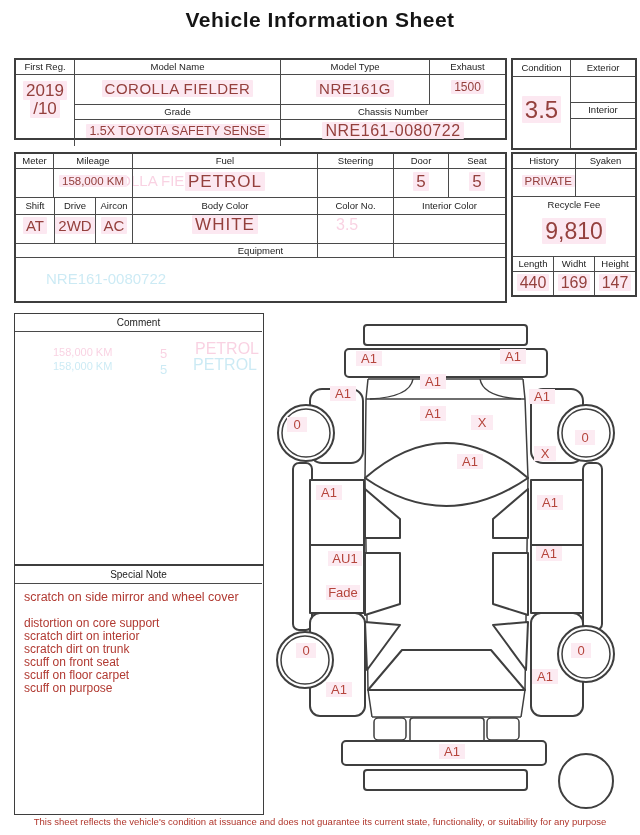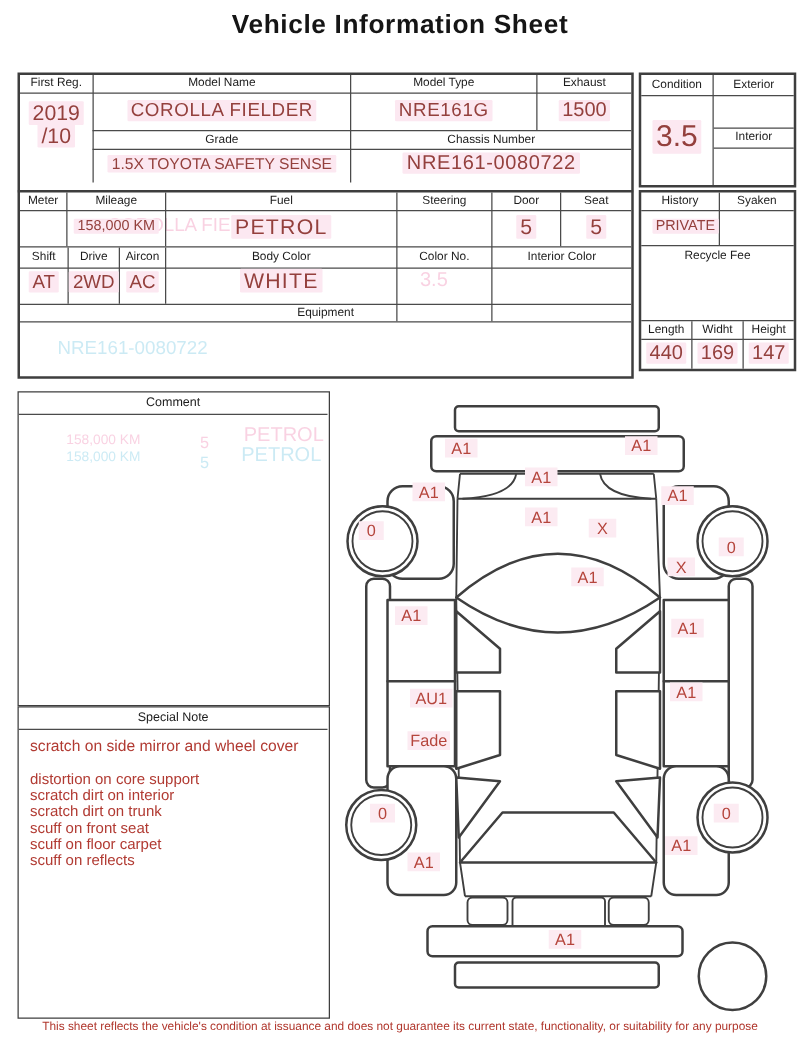--- a/index.html
+++ b/index.html
@@ -29,38 +29,38 @@
               text-anchor:middle;}
   svg .lblbg{fill:#fcebf2;}
 </style>
 </head>
 <body>
 
 <div id="sheet">
 
   <div class="abs title">Vehicle Information Sheet</div>
 
-  <div class="blk" style="left:14px;top:58px;width:493px;height:96px;">
+  <div class="blk" style="left:14px;top:58px;width:493px;height:82px;">
     <div class="ln" style="left:0;top:14px;width:489px;height:1px;"></div>
     <div class="ln" style="left:58px;top:0;width:1px;height:86px;"></div>
     <div class="ln" style="left:264px;top:0;width:1px;height:86px;"></div>
     <div class="ln" style="left:413px;top:0;width:1px;height:44px;"></div>
     <div class="ln" style="left:58px;top:44px;width:431px;height:1px;"></div>
     <div class="ln" style="left:58px;top:59px;width:431px;height:1px;"></div>
     <div class="lbl" style="left:0;top:0;width:58px;">First Reg.</div>
     <div class="lbl" style="left:59px;top:0;width:205px;">Model Name</div>
     <div class="lbl" style="left:265px;top:0;width:148px;">Model Type</div>
     <div class="lbl" style="left:414px;top:0;width:75px;">Exhaust</div>
     <div class="val" style="left:0;top:22px;width:58px;font-size:17px;line-height:18px;">
       <span class="hl">2019</span><br>
       <span class="hl">/10</span>
     </div>
     <div class="val" style="left:59px;top:20px;width:205px;font-size:15px;letter-spacing:.5px;"><span class="hl">COROLLA FIELDER</span></div>
     <div class="val" style="left:265px;top:20px;width:148px;font-size:15px;letter-spacing:.5px;"><span class="hl">NRE161G</span></div>
-    <div class="val" style="left:414px;top:20px;width:75px;font-size:16px;"><span class="hl">1500</span></div>
+    <div class="val" style="left:414px;top:20px;width:75px;font-size:12px;"><span class="hl">1500</span></div>
     <div class="lbl" style="left:59px;top:45px;width:205px;">Grade</div>
     <div class="lbl" style="left:265px;top:45px;width:224px;">Chassis Number</div>
     <div class="val" style="left:59px;top:64px;width:205px;font-size:12.5px;"><span class="hl">1.5X TOYOTA SAFETY SENSE</span></div>
     <div class="val" style="left:265px;top:62px;width:224px;font-size:16px;letter-spacing:.5px;"><span class="hl">NRE161-0080722</span></div>
   </div>
 
   <div class="blk" style="left:511px;top:58px;width:126px;height:92px;">
     <div class="ln" style="left:57px;top:0;width:1px;height:88px;"></div>
     <div class="ln" style="left:0;top:16px;width:122px;height:1px;"></div>
     <div class="ln" style="left:58px;top:42px;width:64px;height:1px;"></div>
@@ -123,20 +123,21 @@
     <div class="ln" style="left:0;top:14px;width:122px;height:1px;"></div>
     <div class="ln" style="left:0;top:42px;width:122px;height:1px;"></div>
     <div class="ln" style="left:0;top:102px;width:122px;height:1px;"></div>
     <div class="ln" style="left:0;top:117px;width:122px;height:1px;"></div>
     <div class="ln" style="left:40px;top:103px;width:1px;height:38px;"></div>
     <div class="ln" style="left:81px;top:103px;width:1px;height:38px;"></div>
     <div class="lbl" style="left:0;top:0;width:62px;">History</div>
     <div class="lbl" style="left:63px;top:0;width:59px;">Syaken</div>
     <div class="val left" style="left:5px;top:21px;width:57px;font-size:11.5px;"><span class="hl">PRIVATE</span></div>
     <div class="lbl" style="left:0;top:44px;width:122px;">Recycle Fee</div>
+    <div class="val" style="left:0;top:64px;width:122px;font-size:23px;"><span class="hl">9,810</span></div>
     <div class="lbl" style="left:0;top:103px;width:40px;">Length</div>
     <div class="lbl" style="left:41px;top:103px;width:40px;">Widht</div>
     <div class="lbl" style="left:82px;top:103px;width:40px;">Height</div>
     <div class="val" style="left:0;top:120px;width:40px;font-size:16px;"><span class="hl">440</span></div>
     <div class="val" style="left:41px;top:120px;width:40px;font-size:16px;"><span class="hl">169</span></div>
     <div class="val" style="left:82px;top:120px;width:40px;font-size:16px;"><span class="hl">147</span></div>
   </div>
 
   <div class="blk blk1" style="left:14px;top:313px;width:250px;height:252px;">
     <div class="ln" style="left:0;top:17px;width:247px;height:1px;"></div>
@@ -151,21 +152,21 @@
 
   <div class="blk blk1" style="left:14px;top:565px;width:250px;height:250px;">
     <div class="ln" style="left:0;top:17px;width:247px;height:1px;"></div>
     <div class="lbl" style="left:0;top:2px;width:247px;font-size:10px;">Special Note</div>
     <div class="note-line" style="top:24px;font-size:12.5px;">scratch on side mirror and wheel cover</div>
     <div class="note-line" style="top:50px;">distortion on core support</div>
     <div class="note-line" style="top:63px;">scratch dirt on interior</div>
     <div class="note-line" style="top:76px;">scratch dirt on trunk</div>
     <div class="note-line" style="top:89px;">scuff on front seat</div>
     <div class="note-line" style="top:102px;">scuff on floor carpet</div>
-    <div class="note-line" style="top:115px;">scuff on reflects</div>
+    <div class="note-line" style="top:115px;">scuff on purpose</div>
   </div>
 
   <svg class="abs" style="left:270px;top:310px;" width="368" height="505" viewBox="0 0 368 505">
 
     <rect class="outline" x="23" y="153" width="19" height="167" rx="6"></rect>
     <rect class="outline" x="313" y="153" width="19" height="167" rx="6"></rect>
 
     <rect class="outline" x="40" y="79" width="53" height="74" rx="12"></rect>
     <rect class="outline" x="261" y="79" width="52" height="74" rx="12"></rect>
     <rect class="outline" x="40" y="170" width="54" height="65"></rect>

